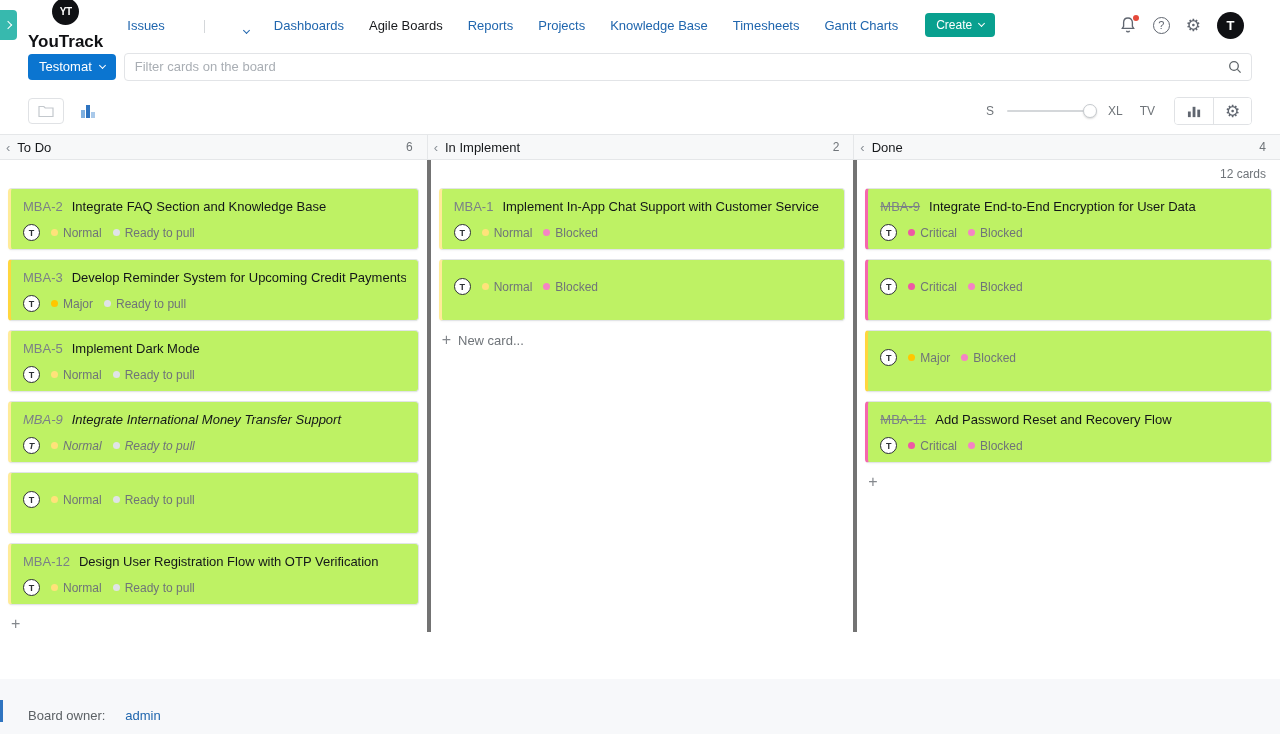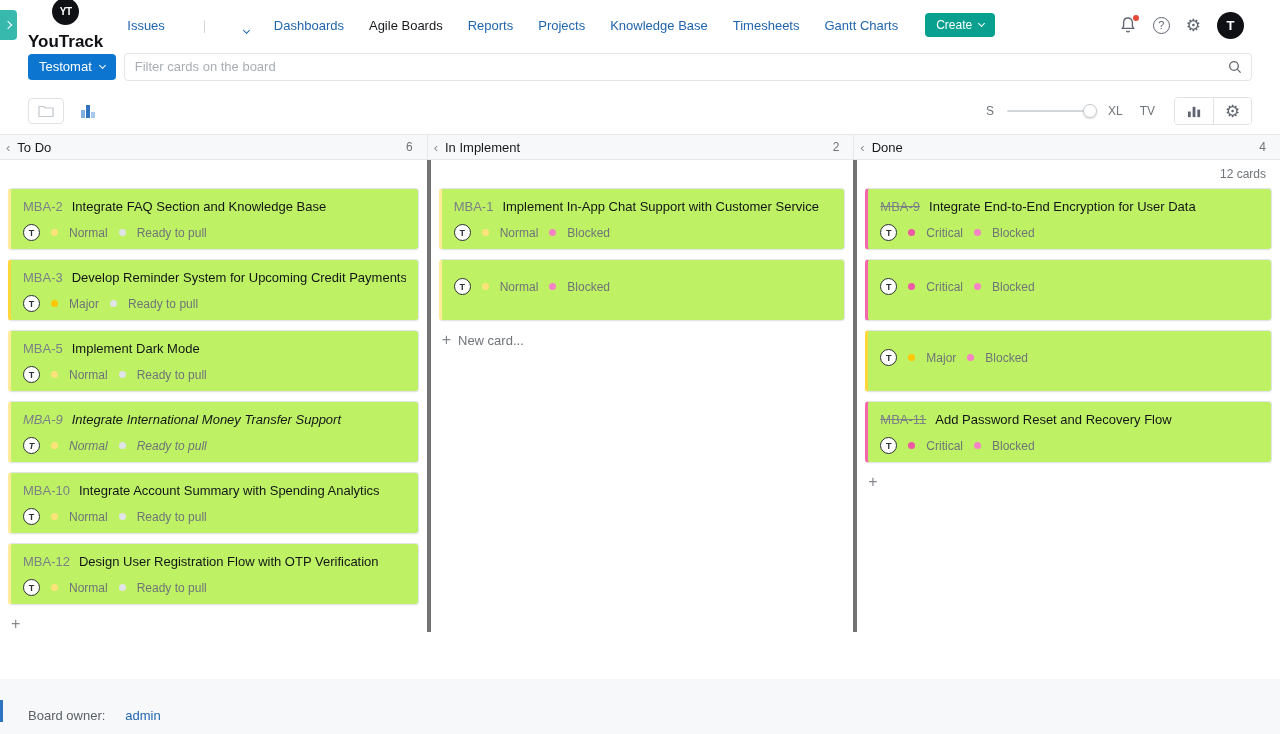--- a/index.html
+++ b/index.html
@@ -63,21 +63,21 @@
   .board-col { padding: 28px 8px 0; position: relative; min-width: 0; }
   .board-col + .board-col { border-left: 4px solid #737373; }
   .total-cards { position: absolute; top: 7px; right: 14px; font-size: 12px; color: #6f7479; }
   .card { background: #bef264; border: 1px solid #e2e4e7; border-left-width: 3px; border-left-style: solid; border-radius: 4px; height: 62px; padding: 9px 12px; margin-bottom: 9px; box-shadow: 0 1px 2px rgba(0,0,0,.04); cursor: pointer; overflow: hidden; }
   .card-top { font-size: 13px; line-height: 17px; white-space: nowrap; overflow: hidden; }
   .card-id { color: #7b8187; margin-right: 9px; }
   .card-id.resolved { text-decoration: line-through; }
   .card-summary { color: #131619; }
   .card-meta { margin-top: 9px; display: flex; align-items: center; gap: 11px; }
   .card-avatar { width: 17px; height: 17px; border-radius: 50%; border: 1.5px solid #2c3034; color: #2c3034; font-size: 9px; font-weight: bold; display: inline-flex; align-items: center; justify-content: center; background: #fff; flex: none; }
-  .chip { display: inline-flex; align-items: center; gap: 11px; font-size: 12px; color: #6f7479; cursor: pointer; }
+  .chip { display: inline-flex; align-items: center; gap: 5px; font-size: 12px; color: #6f7479; cursor: pointer; }
   .dot { width: 7px; height: 7px; border-radius: 50%; display: inline-block; }
   .add-card { display: flex; align-items: center; gap: 7px; color: #6f7479; font-size: 13px; padding: 2px 0 0 3px; cursor: pointer; }
   .plus { font-size: 16px; line-height: 1; color: #84888d; }
 
   
   .board-spacer { height: 47px; background: #fff; }
   .page-footer { height: 57px; background: #f7f8fa; display: flex; align-items: flex-end; padding: 0 28px 13px; font-size: 13px; position: relative; }
   .owner-label { color: #5c6165; }
   .owner-link { color: var(--link-blue, #2066ae); margin-left: 20px; text-decoration: none; cursor: pointer; }
   .sidebar-edge { position: absolute; left: 0; bottom: 14px; width: 3px; height: 22px; background: #2f74c0; cursor: pointer; }
@@ -261,21 +261,20 @@
             <span class="dot" style="background:#ffe27a"></span>
             <span>Normal</span>
           </span>
           <span class="chip">
             <span class="dot" style="background:#e0e3e7"></span>
             <span>Ready to pull</span>
           </span>
         </div>
       </div>
       <div class="card" style="border-left-color: rgb(255, 235, 153);">
-        <div class="card-top"><span class="card-id">MBA-10</span><span class="card-summary">Integrate Account Summary with Spending Analytics</span></div>
         <div class="card-meta">
           <span class="card-avatar">T</span>
           <span class="chip">
             <span class="dot" style="background:#ffe27a"></span>
             <span>Normal</span>
           </span>
           <span class="chip">
             <span class="dot" style="background:#e0e3e7"></span>
             <span>Ready to pull</span>
           </span>

